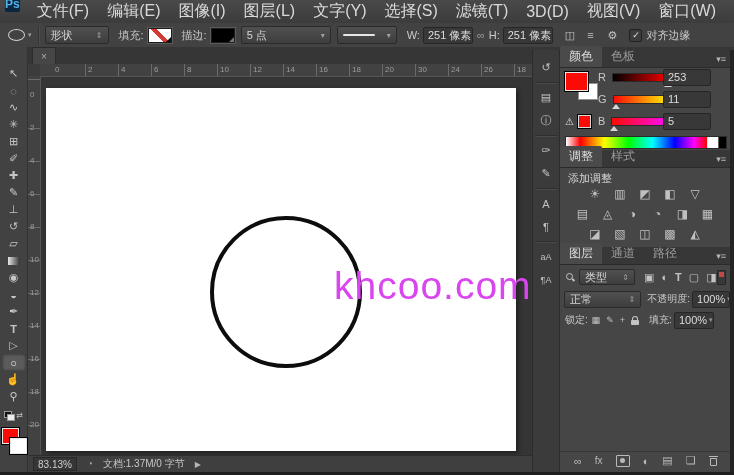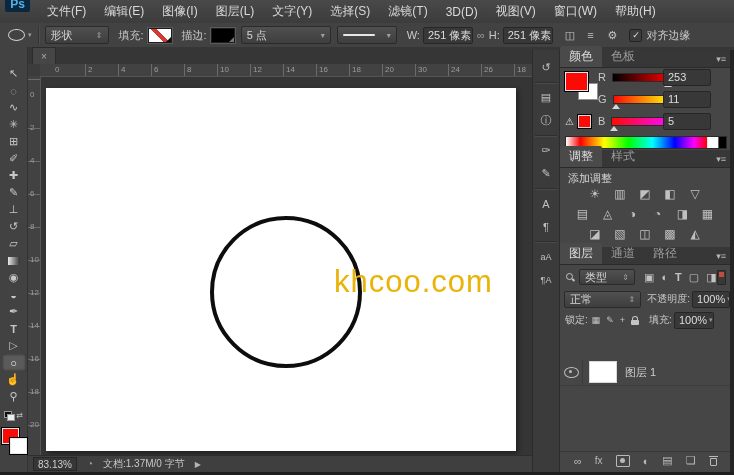--- a/index.html
+++ b/index.html
@@ -8,21 +8,21 @@
     background:#424242;font-family:"Liberation Sans",sans-serif;
     color:#cccccc;font-size:11px;-webkit-font-smoothing:antialiased;
   }
   .r{position:absolute}
   .flex{display:flex;align-items:center}
   .lbl{color:#c9c9c9;font-size:11px;white-space:nowrap}
   .icon{color:#c3c3c3;font-size:11px;line-height:1}
   
   #menubar{left:0;top:0;width:734px;height:23px;background:linear-gradient(#494949,#3c3c3c);border-bottom:1px solid #282828;display:flex;align-items:center}
   .ps-logo{width:25px;height:17px;margin:0 8px 16px 5px;background:#0b2740;color:#53b2e8;font-weight:bold;font-size:12px;display:flex;align-items:center;justify-content:center;border-radius:2px}
-  .menu-item{padding:0 9px;color:#d9d9d9;font-size:12px;white-space:nowrap}
+  .menu-item{padding:0 9px;color:#d9d9d9;font-size:16px;white-space:nowrap}
   
   #optionsbar{left:0;top:23px;width:734px;height:24px;background:#424242;border-bottom:1px solid #2b2b2b;display:flex;align-items:center}
   .vdiv{width:1px;height:18px;background:#333;box-shadow:1px 0 0 #4e4e4e;margin:0 6px}
   .dd{background:linear-gradient(#505050,#3e3e3e);border:1px solid #2a2a2a;border-radius:2px;height:16px;display:flex;align-items:center;padding:0 5px;color:#d6d6d6;white-space:nowrap}
   .dd .spin{margin-left:auto;color:#9f9f9f;font-size:8px;padding-left:5px}
   .field{background:#383838;border:1px solid #262626;border-radius:2px;height:15px;padding:0 4px;display:flex;align-items:center;color:#dddddd;white-space:nowrap;overflow:hidden}
   .tool-chip-ellipse{width:15px;height:10px;border:1px solid #cfcfcf;border-radius:50%}
   .sw{width:22px;height:13px;position:relative;border:1px solid #1d1d1d;box-shadow:0 0 0 1px #5a5a5a}
   .sw-fill{background:#fff}
   .sw-fill::before{content:"";position:absolute;inset:0;background:linear-gradient(45deg,transparent 42%,#d33a31 42%,#d33a31 58%,transparent 58%)}
@@ -52,21 +52,21 @@
   #pasteboard{left:28px;top:64px;width:504px;height:391px;background:#353535;overflow:hidden}
   #hruler{position:absolute;left:12px;top:0;width:492px;height:12px;background:#424242;border-bottom:1px solid #555;
     background-image:repeating-linear-gradient(to right,transparent 0,transparent 32px,#6b6b6b 32px,#6b6b6b 33px);background-position:13px 0}
   #vruler{position:absolute;left:0;top:12px;width:12px;height:379px;background:#424242;border-right:1px solid #555;
     background-image:repeating-linear-gradient(to bottom,transparent 0,transparent 32px,#6b6b6b 32px,#6b6b6b 33px);background-position:0 20px}
   #ruler-corner{position:absolute;left:0;top:0;width:12px;height:12px;background:#3c3c3c;border-right:1px solid #555;border-bottom:1px solid #555}
   .hnum{position:absolute;top:1px;font-size:8px;color:#9c9c9c}
   .vnum{position:absolute;left:2px;font-size:8px;color:#9c9c9c}
   #canvas{position:absolute;left:18px;top:24px;width:470px;height:363px;background:#ffffff;box-shadow:2px 2px 5px rgba(0,0,0,.45)}
   #shape-circle{position:absolute;left:164px;top:128px;width:144px;height:144px;border:4px solid #0d0d0d;border-radius:50%}
-  #watermark{position:absolute;left:306px;top:200px;font-size:31px;color:#eab308;letter-spacing:1px;white-space:nowrap;z-index:3}
+  #watermark{position:absolute;left:306px;top:200px;font-size:39px;color:#d946ef;letter-spacing:1px;white-space:nowrap;z-index:3}
   
   #pstrip{left:532px;top:50px;width:28px;height:422px;background:#3b3b3b;border-left:1px solid #2c2c2c;border-right:1px solid #2c2c2c;display:flex;flex-direction:column;align-items:center;padding-top:6px;box-sizing:border-box}
   .strip-btn{width:24px;height:23px;display:flex;align-items:center;justify-content:center;color:#c0c0c0;font-size:11px;flex:0 0 auto}
   .strip-sep{width:22px;height:1px;background:#2e2e2e;box-shadow:0 1px 0 #4a4a4a;margin:3px 0;flex:0 0 auto}
   #panels{left:560px;top:50px;width:170px;height:422px;background:#464646}
   #rframe{left:730px;top:50px;width:4px;height:422px;background:#242424}
   .ptabs{position:absolute;left:0;width:170px;height:17px;background:#373737;border-bottom:1px solid #2a2a2a;display:flex;align-items:flex-end}
   .ptab{padding:2px 9px 2px 9px;font-size:12px;color:#9b9b9b;white-space:nowrap}
   .ptab.on{background:#4a4a4a;color:#dcdcdc;border-radius:2px 2px 0 0}
   .pmenu{margin-left:auto;margin-right:4px;color:#b5b5b5;font-size:9px;align-self:center}
@@ -430,27 +430,20 @@
     <span class="icon" style="margin-left:4px;font-size:9px">▦</span>
     <span class="icon" style="margin-left:6px;font-size:9px">✎</span>
     <span class="icon" style="margin-left:6px;font-size:9px">+</span>
     <span class="lockpad" style="margin-left:6px"></span>
     <span class="lbl" style="margin-left:10px;font-size:10px">填充:</span>
     <div class="field" style="width:30px;margin-left:2px">
       <span>100%</span>
       <span style="margin-left:2px;font-size:7px;color:#999">▾</span>
     </div>
   </div>
-  <div class="layer-row" style="top:309px">
-    <span class="eyebox">
-        <span class="eye"></span>
-      </span>
-    <span class="thumb-img" style="background:#fff"></span>
-    <span class="lname" style="color:#cfcfcf">图层 1</span>
-  </div>
   <div id="layers-bottom">
     <span>∞</span>
     <span style="font-size:10px">fx</span>
     <span class="maskic">
         <i></i>
       </span>
     <span>◐</span>
     <span>▤</span>
     <span>❏</span>
     <span class="trash"></span>

